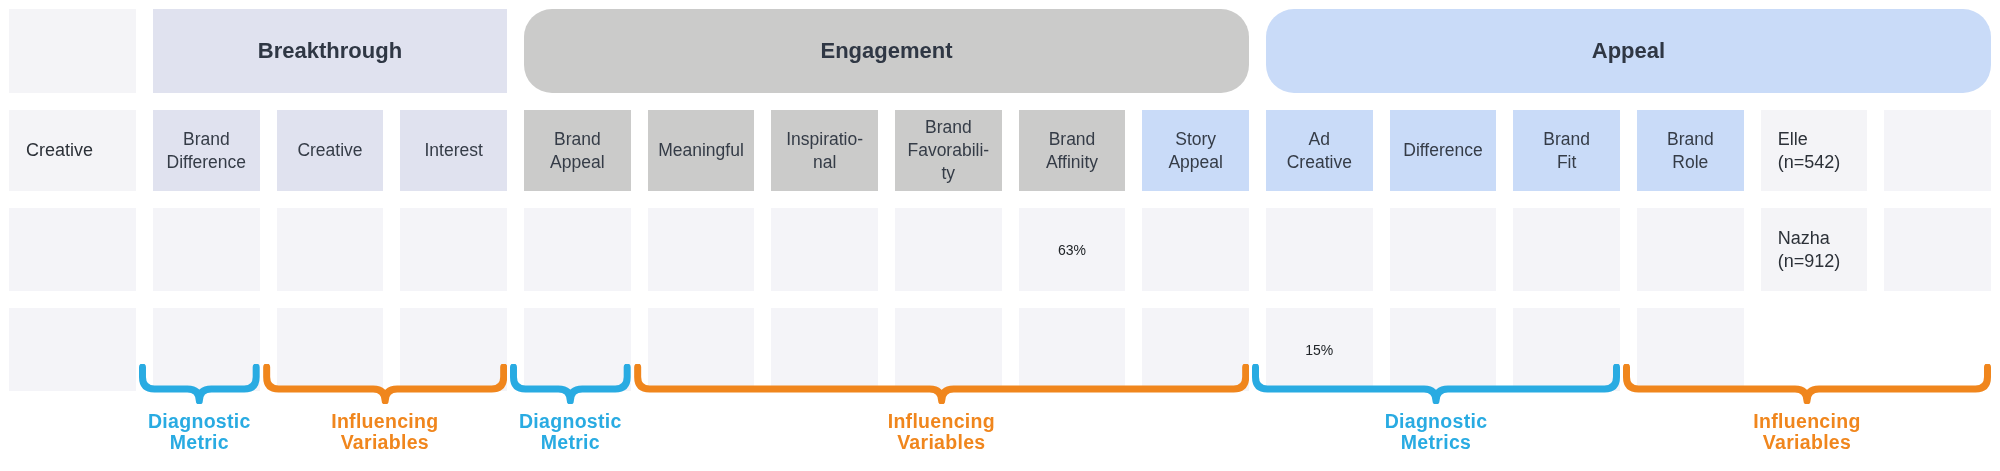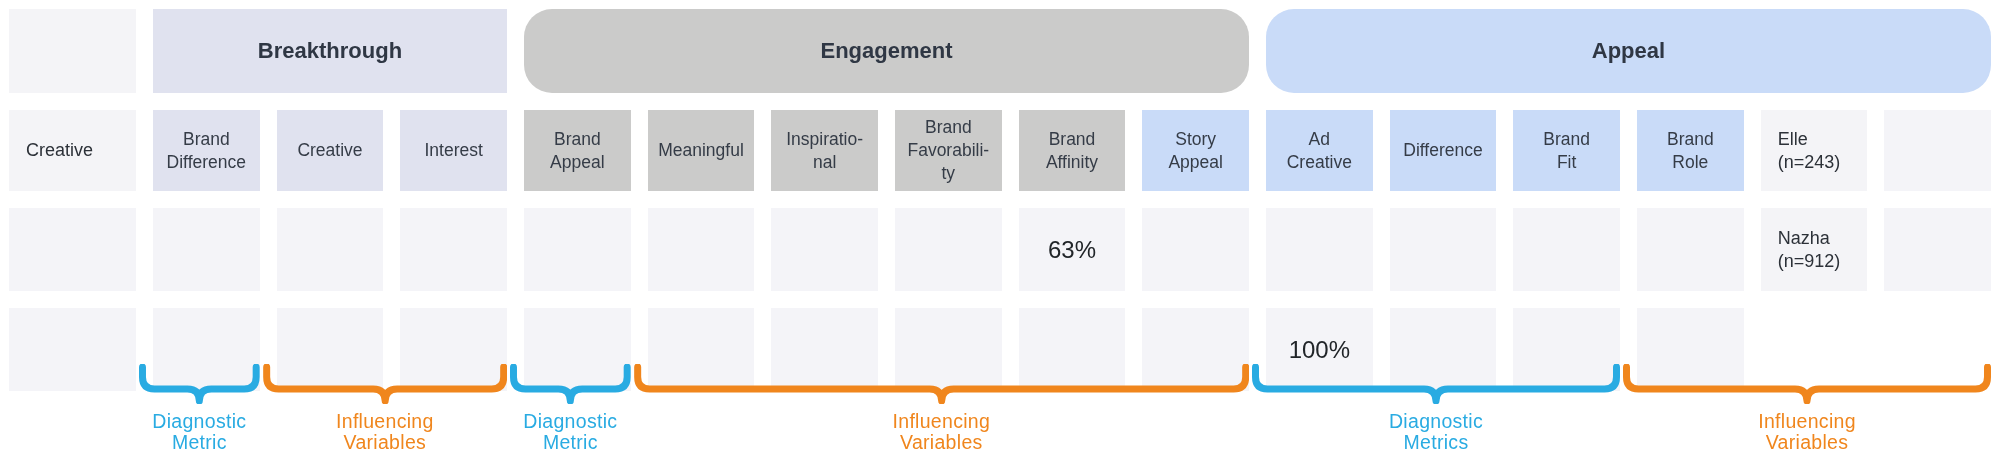--- a/index.html
+++ b/index.html
@@ -30,42 +30,42 @@
   }
   .creative { background: #f4f4f7; justify-content: flex-start; text-align: left;
     padding-left: 17px; font-size: 18px; color: #2c3138; }
   .group {
     font-size: 22px; font-weight: bold; color: #2f3744;
   }
   .g-bt { background: #e0e2ef; }
   .g-en { background: #cbcbca; }
   .g-ap { background: #c9dbf8; }
   .colhead { font-size: 17.5px; line-height: 23px; color: #353c47; }
-  .datacell { background: #f4f4f8; font-size: 24px; color: #212529; }
+  .datacell { background: #f4f4f8; font-size: 14px; color: #212529; }
   .span3 { grid-column: span 3; }
   .span6 { grid-column: span 6; border-radius: 28px; }
 
   .annot {
     position: absolute; left: 9px; top: 364px; width: 1982px;
     display: grid;
     grid-template-columns: 127px repeat(15, 1fr);
     grid-template-rows: 40px auto;
     column-gap: 3px; row-gap: 7px;
   }
   .brace-svg { width: 100%; height: 40px; display: block; }
   .b1 { grid-column: 2 / span 1; }
   .b2 { grid-column: 3 / span 2; }
   .b3 { grid-column: 5 / span 1; }
   .b4 { grid-column: 6 / span 5; }
   .b5 { grid-column: 11 / span 3; }
   .b6 { grid-column: 14 / span 3; }
   .annot-label {
     grid-row: 2;
     text-align: center; white-space: pre-line;
-    font-size: 19.5px; line-height: 21px; font-weight: normal;
+    font-size: 19.5px; line-height: 21px; font-weight: bold;
     letter-spacing: 0.3px;
   }
   .c-blue { color: var(--blue, #29abe2); }
   .c-orange { color: var(--orange, #f0861d); }
 </style>
 </head>
 <body>
 
 <div class="grid">
 
@@ -93,21 +93,21 @@
 Appeal</div>
   <div class="cell colhead g-ap">Ad
 Creative</div>
   <div class="cell colhead g-ap">Difference</div>
   <div class="cell colhead g-ap">Brand
 Fit</div>
   <div class="cell colhead g-ap">Brand
 Role</div>
 
   <div class="cell rowlabel">Elle
-(n=243)</div>
+(n=542)</div>
   <div class="cell datacell"></div>
   <div class="cell datacell"></div>
   <div class="cell datacell"></div>
   <div class="cell datacell"></div>
   <div class="cell datacell"></div>
   <div class="cell datacell"></div>
   <div class="cell datacell"></div>
   <div class="cell datacell"></div>
   <div class="cell datacell"></div>
   <div class="cell datacell">63%</div>
@@ -123,21 +123,21 @@
   <div class="cell datacell"></div>
   <div class="cell datacell"></div>
   <div class="cell datacell"></div>
   <div class="cell datacell"></div>
   <div class="cell datacell"></div>
   <div class="cell datacell"></div>
   <div class="cell datacell"></div>
   <div class="cell datacell"></div>
   <div class="cell datacell"></div>
   <div class="cell datacell"></div>
-  <div class="cell datacell">100%</div>
+  <div class="cell datacell">15%</div>
   <div class="cell datacell"></div>
   <div class="cell datacell"></div>
   <div class="cell datacell"></div>
 </div>
 
 <div class="annot">
   <svg class="brace-svg b1" viewBox="0 0 121 40">
       <path d="M3.5,3 L3.5,13 Q3.5,25 15.5,25 L48.5,25 Q60.5,25 60.5,37 Q60.5,25 72.5,25 L105.5,25 Q117.5,25 117.5,13 L117.5,3" fill="none" stroke="#29abe2" stroke-width="7" stroke-linecap="round" stroke-linejoin="round"></path>
     </svg>
   <svg class="brace-svg b2" viewBox="0 0 244 40">

